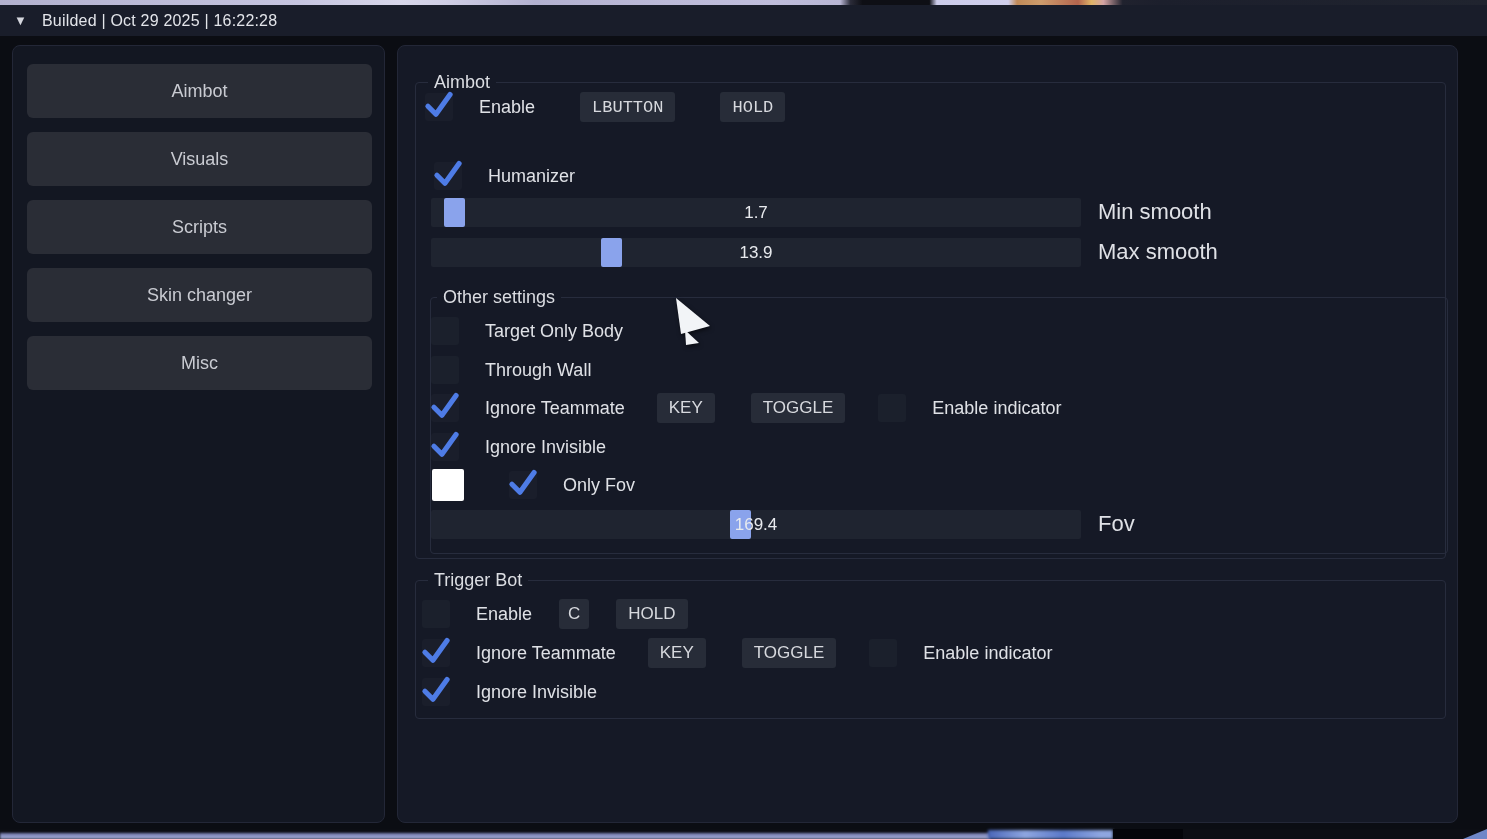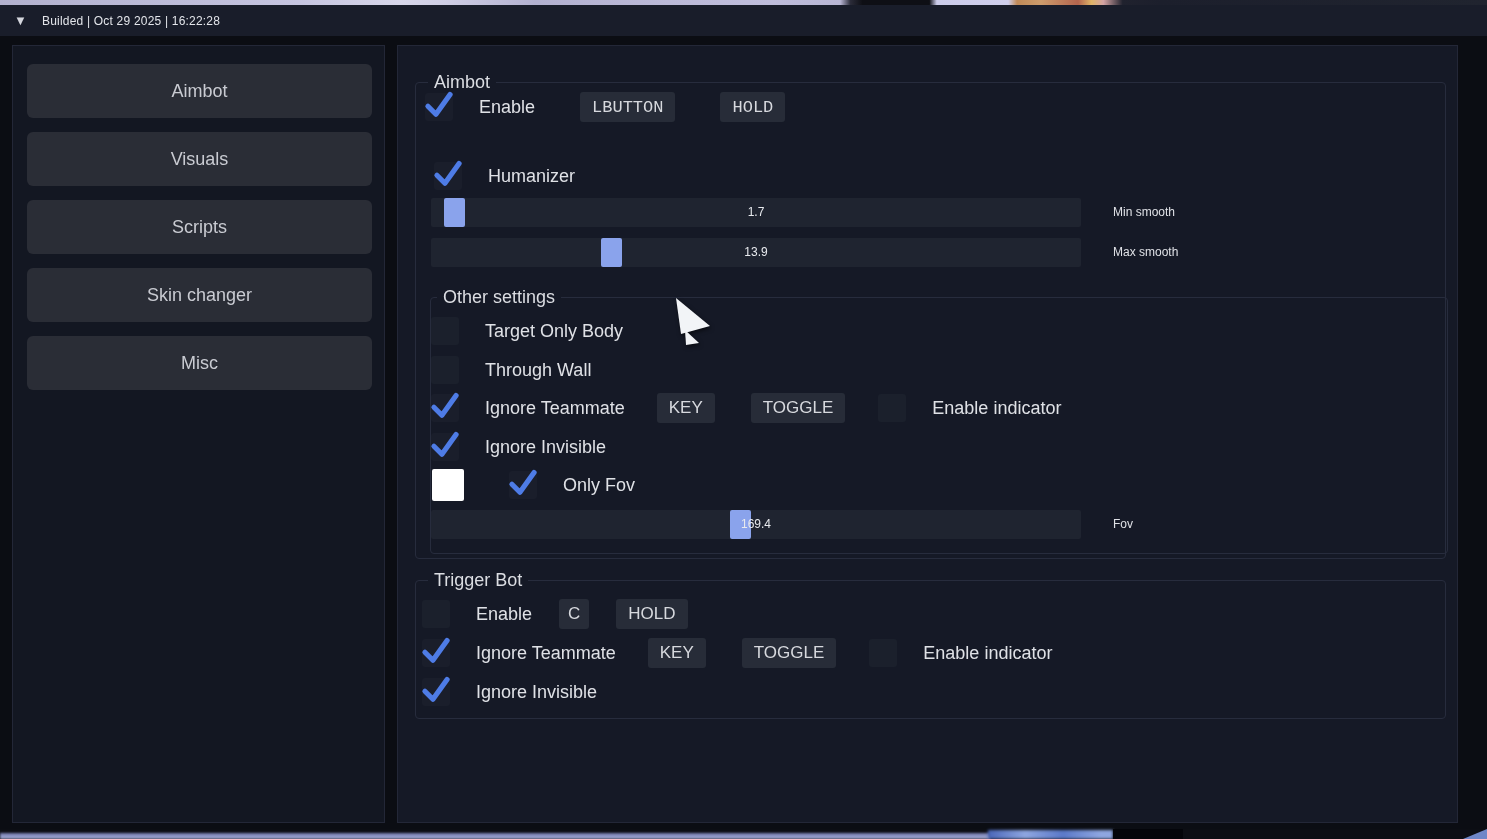--- a/index.html
+++ b/index.html
@@ -23,24 +23,24 @@
   .gb-text { position:absolute; left:988px; top:1px; width:125px; height:9px;
     background:linear-gradient(90deg,#4a66b8,#8ea6e0 30%,#5a78c8 60%,#8ea6e0 90%); filter:blur(1.5px); }
   .gb-black { position:absolute; left:1113px; top:0; width:70px; height:10px; background:#04050a; }
   .gb-tri { position:absolute; right:0; top:0; width:24px; height:10px;
     background:#6f87c8; clip-path:polygon(100% 0, 100% 100%, 0 100%); }
 
   
   .titlebar { position:absolute; left:0; top:5px; width:1487px; height:31px;
     background:#191d2a; display:flex; align-items:center; }
   .tri-icon { color:#d4d6dd; font-size:13px; margin-left:14px; width:20px; }
-  .title-text { color:#e3e5ea; font-size:12px; margin-left:8px; letter-spacing:0.2px; }
-
-  
-  .panel { position:absolute; top:45px; background:#151926; border:1px solid #232737; border-radius:0; }
+  .title-text { color:#e3e5ea; font-size:16px; margin-left:8px; letter-spacing:0.2px; }
+
+  
+  .panel { position:absolute; top:45px; background:#151926; border:1px solid #232737; border-radius:8px; }
   .sidebar { left:12px; width:373px; height:778px; background:#131722; }
   .main { left:397px; width:1061px; height:778px; }
 
   .side-btn { position:absolute; left:14px; width:345px; height:54px; background:#2a2d36;
     border-radius:6px; display:flex; align-items:center; justify-content:center;
     color:#c9cbd2; font-size:18px; }
 
   
   .group { position:absolute; border:1px solid #272c3d; border-radius:4px; }
   .legend { position:absolute; top:-12px; background:#151926; padding:0 6px;
@@ -57,22 +57,22 @@
     display:flex; align-items:center; padding:0 12px; border-radius:3px; white-space:nowrap; }
   .keybtn.small { padding:0 9px; }
   .ml5 { margin-left:19px;font-family:Liberation Mono, monospace; } .ml6 { margin-left:6px; } .ml10 { margin-left:10px; }
   .ml7 { margin-left:7px; } .ml1 { margin-left:1px; }
   .swatch { width:32px; height:32px; border-radius:2px; flex:0 0 auto; }
 
   
   .slider { position:relative; width:650px; height:29px; background:#1f2430; border-radius:2px; flex:0 0 auto; }
   .slider .handle { position:absolute; top:0; width:21px; height:29px; background:#8aa3ec; border-radius:2px; z-index:1; }
   .slider .slider-value { position:absolute; left:0; top:0; width:100%; height:29px; line-height:29px;
-    text-align:center; color:#e8eaee; font-size:12px; z-index:2; }
-  .slider-label { font-size:12px; color:#dfe1e6; white-space:nowrap; margin-left:20px; }
+    text-align:center; color:#e8eaee; font-size:17px; z-index:2; }
+  .slider-label { font-size:22px; color:#dfe1e6; white-space:nowrap; margin-left:5px; }
 
   
   .cursor { position:absolute; left:670px; top:296px; width:46px; height:54px; z-index:50;
     filter:drop-shadow(1px 2px 2px rgba(0,0,0,0.55)); }
 </style>
 </head>
 <body>
 
 <div class="game-top"></div>
 

